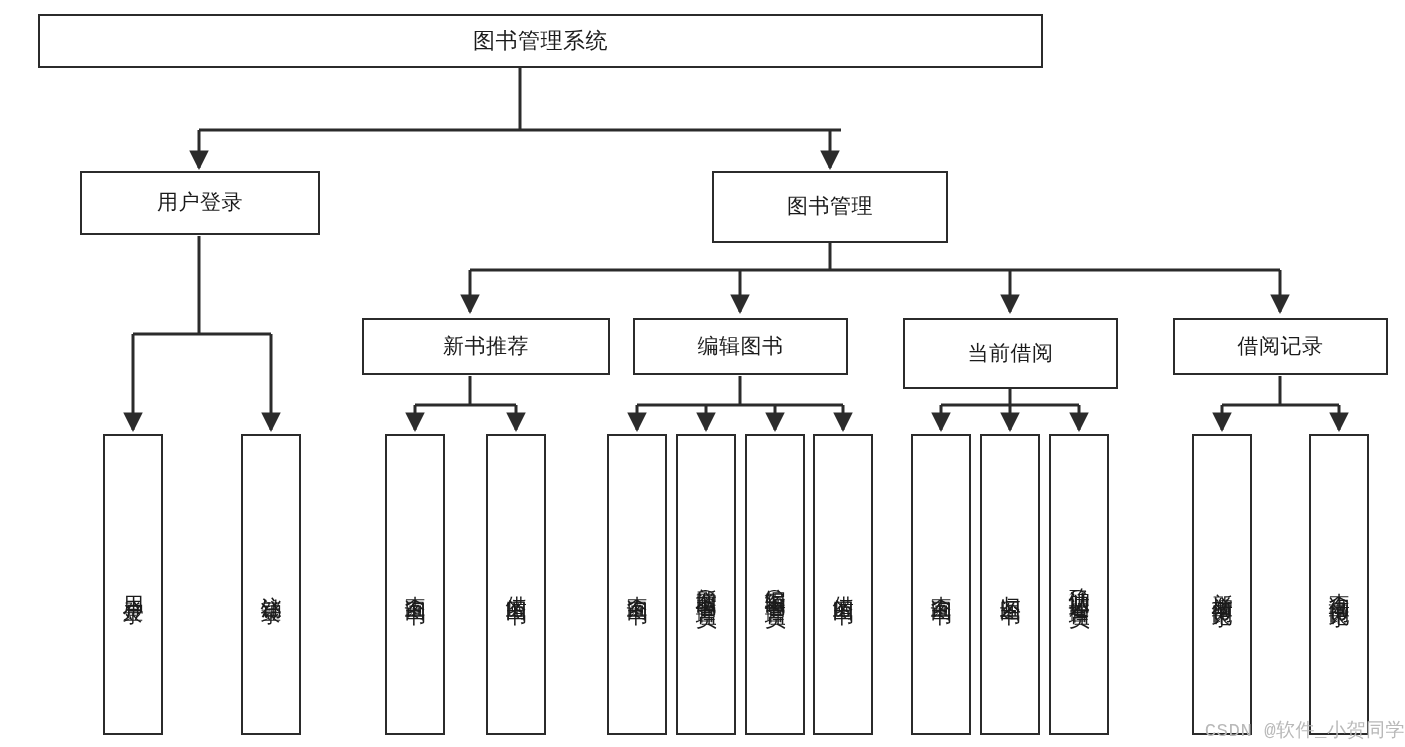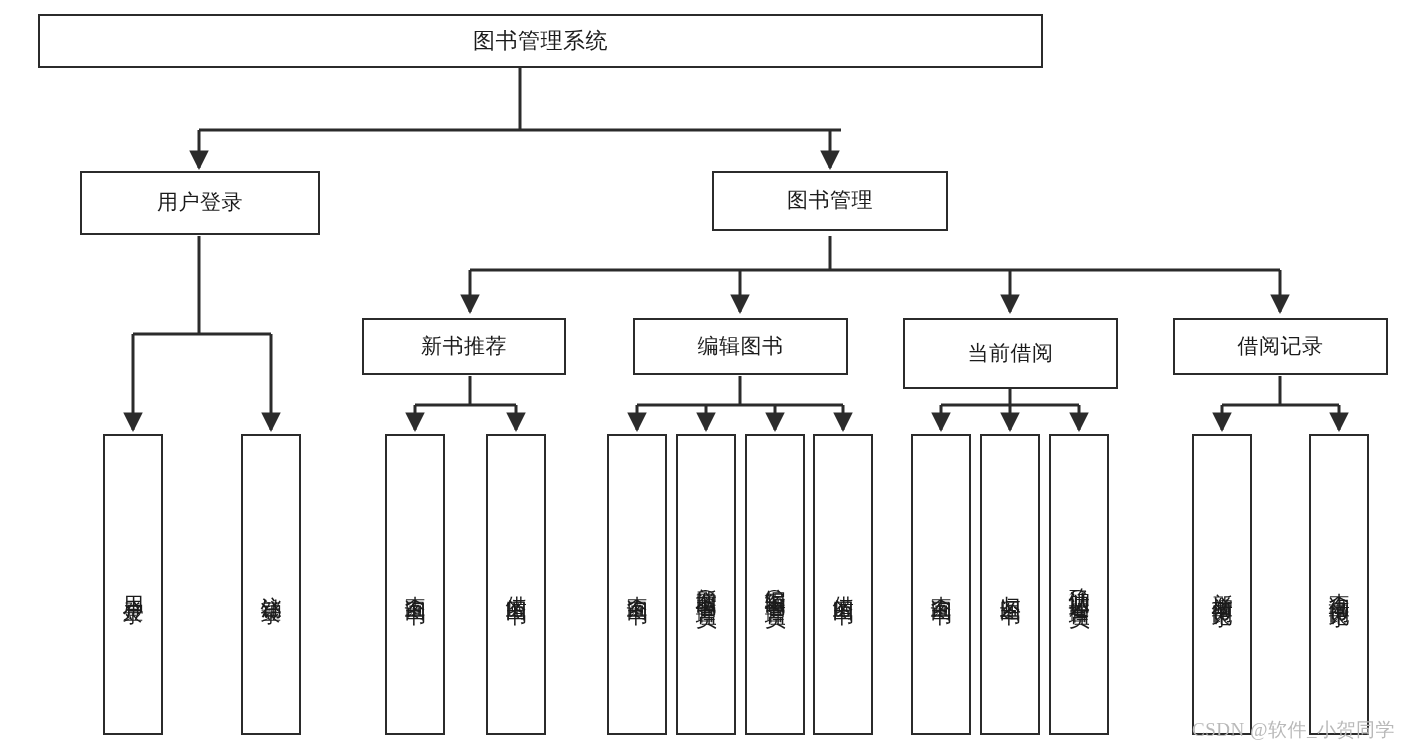--- a/index.html
+++ b/index.html
@@ -54,28 +54,28 @@
     padding: 4px 0;
     text-align: center;
   }
   .node-v .label {
     writing-mode: vertical-rl;
     text-orientation: upright;
     display: block;
   }
   .watermark {
     position: absolute;
-    right: 10px;
+    right: 0;
     bottom: 4px;
     font-size: 19px;
     color: #b9b9b9;
     letter-spacing: 0.5px;
     z-index: 5;
     white-space: nowrap;
-    font-family: Liberation Serif, serif;
+    font-family: Liberation Mono, monospace;
   }
 </style>
 </head>
 <body>
 
 <div id="diagram-root">
 
   <svg id="diagram-svg" viewBox="0 0 1405 747" xmlns="http://www.w3.org/2000/svg">
     <defs>
       <marker id="arrow" viewBox="0 0 10 10" refX="9" refY="5" markerWidth="6.5" markerHeight="6.5" orient="auto-start-reverse">
@@ -127,25 +127,25 @@
     </g>
   </svg>
 
   <div class="node node-h node-root" style="left:18px; top:14px; width:1005px; height:54px;margin-left:20px;">
     <span class="label">图书管理系统</span>
   </div>
 
   <div class="node node-h" style="left:80px; top:171px; width:240px; height:64px;">
     <span class="label">用户登录</span>
   </div>
-  <div class="node node-h" style="left:712px; top:171px; width:236px; height:60px;">
+  <div class="node node-h" style="left:712px; top:171px; width:236px; height:72px;">
     <span class="label">图书管理</span>
   </div>
 
-  <div class="node node-h" style="left:362px; top:318px; width:204px; height:57px;">
+  <div class="node node-h" style="left:362px; top:318px; width:248px; height:57px;">
     <span class="label">新书推荐</span>
   </div>
   <div class="node node-h" style="left:633px; top:318px; width:215px; height:57px;">
     <span class="label">编辑图书</span>
   </div>
   <div class="node node-h" style="left:903px; top:318px; width:215px; height:71px;">
     <span class="label">当前借阅</span>
   </div>
   <div class="node node-h" style="left:1173px; top:318px; width:215px; height:57px;">
     <span class="label">借阅记录</span>

